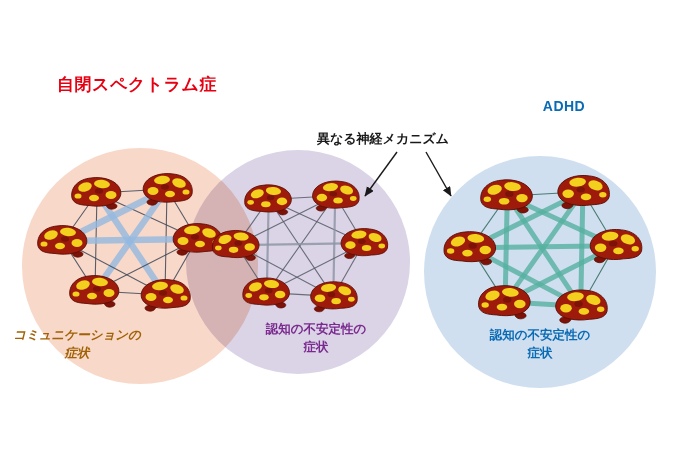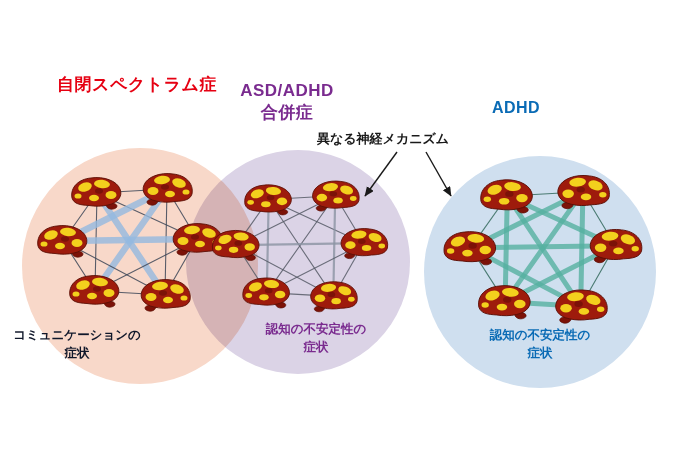--- a/index.html
+++ b/index.html
@@ -10,21 +10,21 @@
   .venn-circle { position:absolute; border-radius:50%; mix-blend-mode:multiply; }
   #c-asd  { left:22px;  top:148px; width:236px; height:236px; }
   #c-com  { left:186px; top:150px; width:224px; height:224px; }
   #c-adhd { left:424px; top:156px; width:232px; height:232px; }
 
   #net-layer { position:absolute; left:0; top:0; }
 
   .title { position:absolute; text-align:center; font-weight:bold; font-size:17px; line-height:1.32; letter-spacing:0.5px; }
   #t-asd  { left:27px;  top:74px;  width:220px; }
   #t-com  { left:192px; top:80px;  width:190px; }
-  #t-adhd { left:436px; top:97px;  width:160px; font-size:16px; }
+  #t-adhd { left:484px; top:97px;  width:160px; font-size:14px; }
 
   .annotation { position:absolute; left:317px; top:130px; width:190px; text-align:left;
                 font-weight:bold; font-size:13px; }
 
   .caption { position:absolute; text-align:center; font-weight:bold; font-size:12.5px; line-height:1.45; }
   #cap-asd  { left:7px;   top:326px; width:140px; }
   #cap-com  { left:246px; top:320px; width:140px; }
   #cap-adhd { left:470px; top:326px; width:140px; }
 
   .brain-base       { fill:var(--brain-base,#9e1b0c); stroke:var(--brain-outline,#5a0e05); stroke-width:0.9; }
@@ -133,32 +133,28 @@
     <g>
       <line x1="397" y1="152" x2="365" y2="196" stroke="#1a1a1a" stroke-width="1.4" marker-end="url(#arrowhead)"></line>
       <line x1="426" y1="152" x2="451" y2="196" stroke="#1a1a1a" stroke-width="1.4" marker-end="url(#arrowhead)"></line>
     </g>
   </svg>
 
   <div class="title" id="t-asd" style="color: rgb(230, 0, 18);">
     <div>自閉スペクトラム症</div>
   </div>
 
-  <div class="title" id="t-com" style="color: rgb(122, 43, 143);">
-    <div>ASD/ADHD</div>
-    <div>合併症</div>
-  </div>
 
   <div class="title" id="t-adhd" style="color: rgb(10, 107, 181);">
     <div>ADHD</div>
   </div>
 
   <div class="annotation" style="color: rgb(26, 26, 26);">異なる神経メカニズム</div>
 
-  <div class="caption" id="cap-asd" style="color: #0f172a;">
+  <div class="caption" id="cap-asd" style="color: #a16207; font-style: italic;">
     <div>コミュニケーションの</div>
     <div>症状</div>
   </div>
 
   <div class="caption" id="cap-com" style="color: rgb(122, 43, 143);">
     <div>認知の不安定性の</div>
     <div>症状</div>
   </div>
 
   <div class="caption" id="cap-adhd" style="color: rgb(10, 107, 181);">

